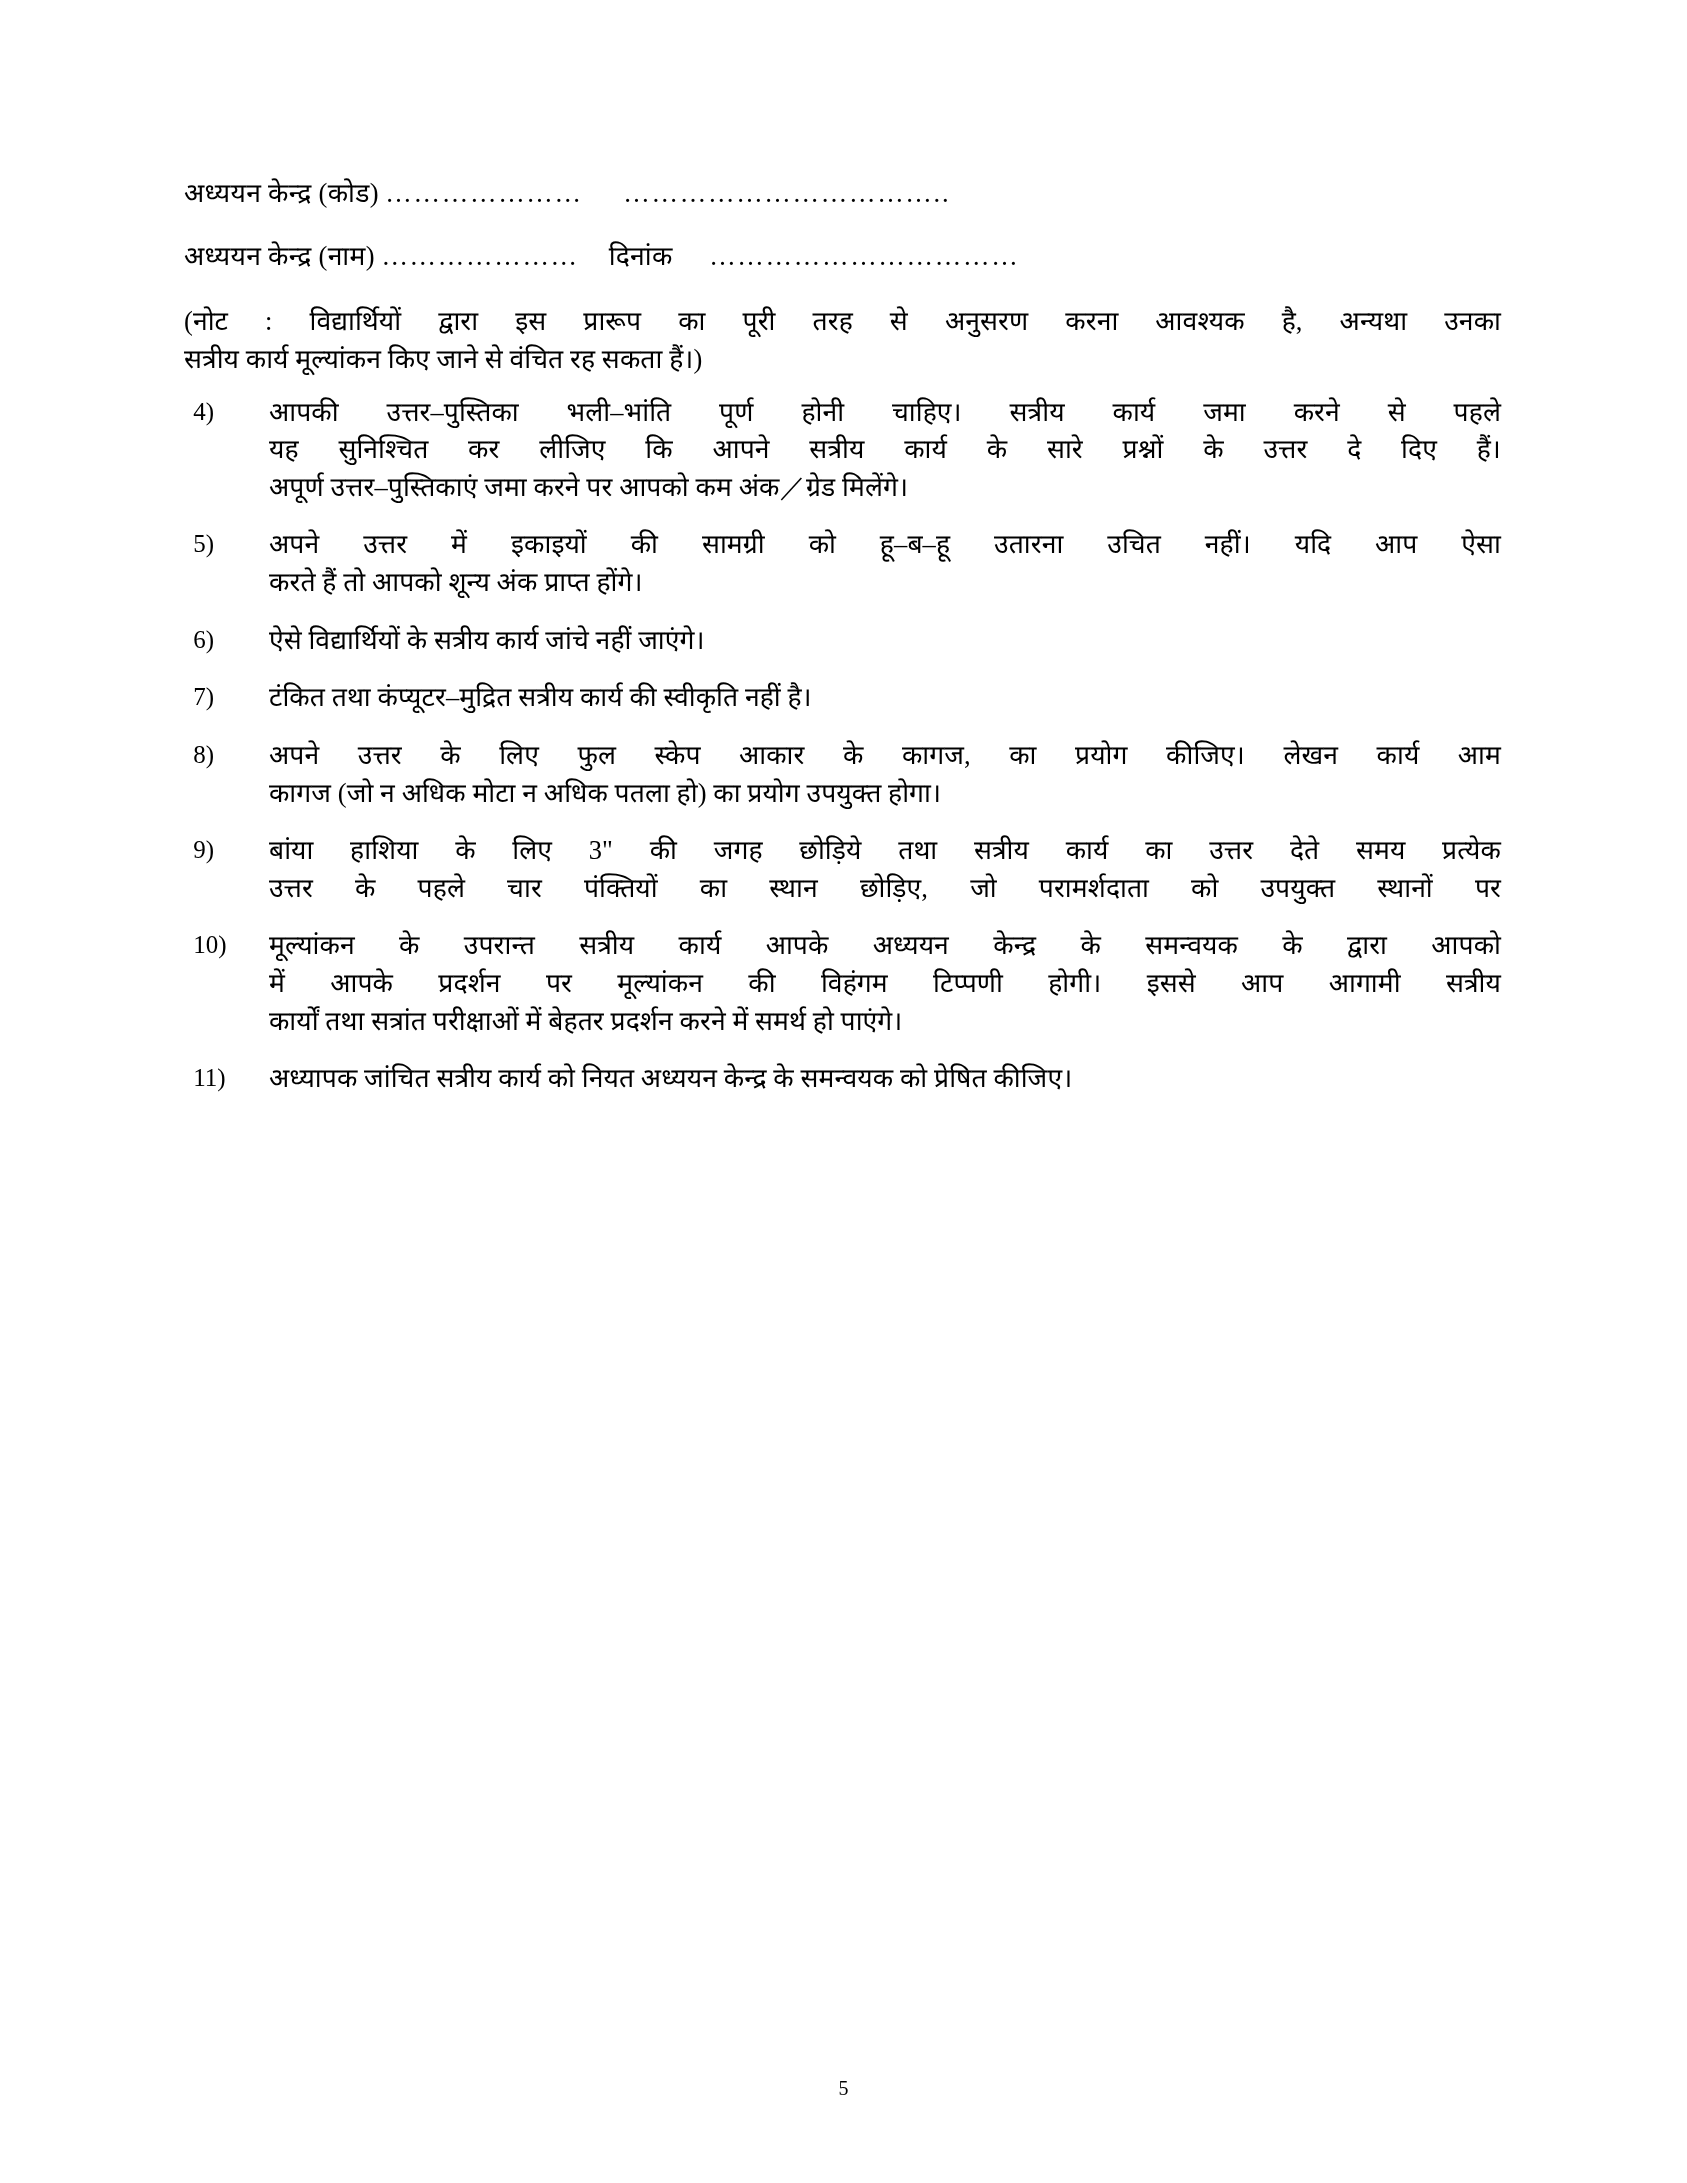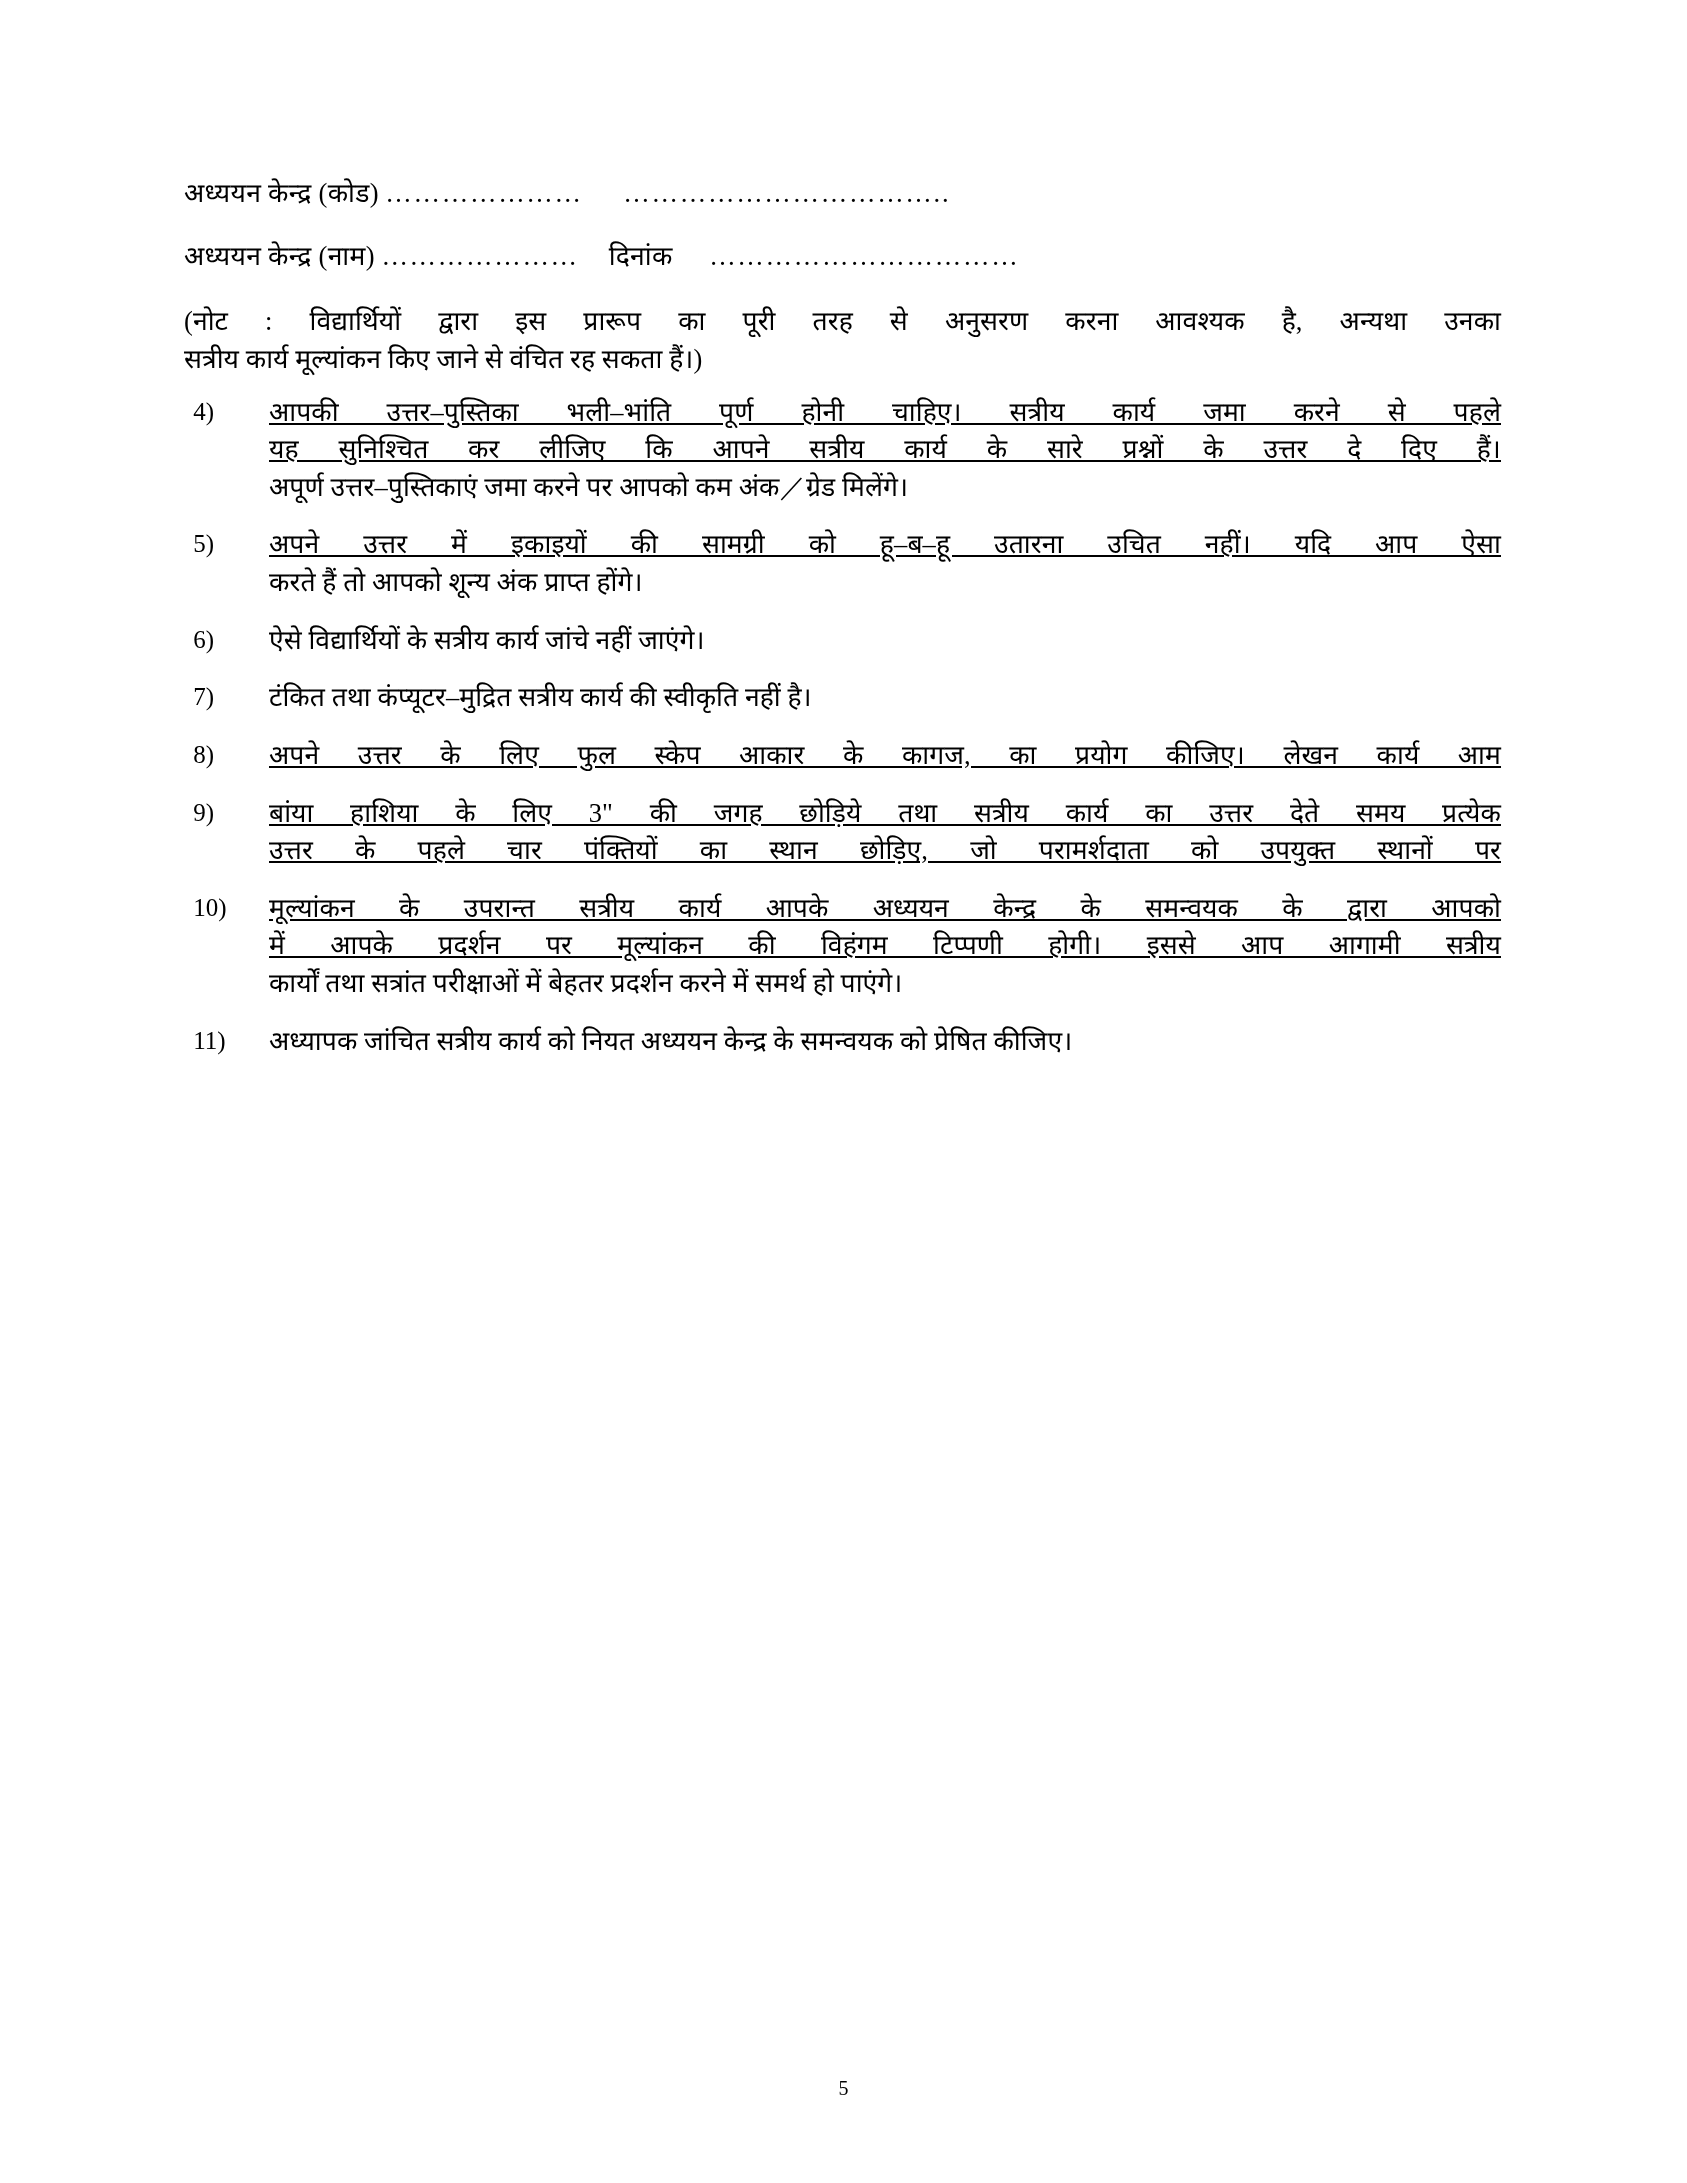--- a/index.html
+++ b/index.html
@@ -90,21 +90,20 @@
     font-size: 26.5px;
     line-height: 1.42;
     letter-spacing: 0.1px;
   }
   .item-body .ln {
     display: block;
   }
   .item-body .ln.j {
     text-align: justify;
     text-align-last: justify;
-    text-decoration: underline;
   }
 
   
   .page-number {
     position: absolute;
     left: 0;
     right: 0;
     top: 2077px;
     text-align: center;
     font-size: 20px;
@@ -169,20 +168,21 @@
         <div class="item-num">7)</div>
         <div class="item-body">
           <span class="ln">टंकित तथा कंप्यूटर–मुद्रित सत्रीय कार्य की स्वीकृति नहीं है।</span>
         </div>
       </div>
 
       <div class="item">
         <div class="item-num">8)</div>
         <div class="item-body">
           <span class="ln j">अपने उत्तर के लिए फुल स्केप आकार के कागज, का प्रयोग कीजिए। लेखन कार्य आम</span>
+          <span class="ln">कागज (जो न अधिक मोटा न अधिक पतला हो) का प्रयोग उपयुक्त होगा।</span>
         </div>
       </div>
 
       <div class="item">
         <div class="item-num">9)</div>
         <div class="item-body">
           <span class="ln j">बांया हाशिया के लिए 3" की जगह छोड़िये तथा सत्रीय कार्य का उत्तर देते समय प्रत्येक</span>
           <span class="ln j">उत्तर के पहले चार पंक्तियों का स्थान छोड़िए, जो परामर्शदाता को उपयुक्त स्थानों पर</span>
         </div>
       </div>

